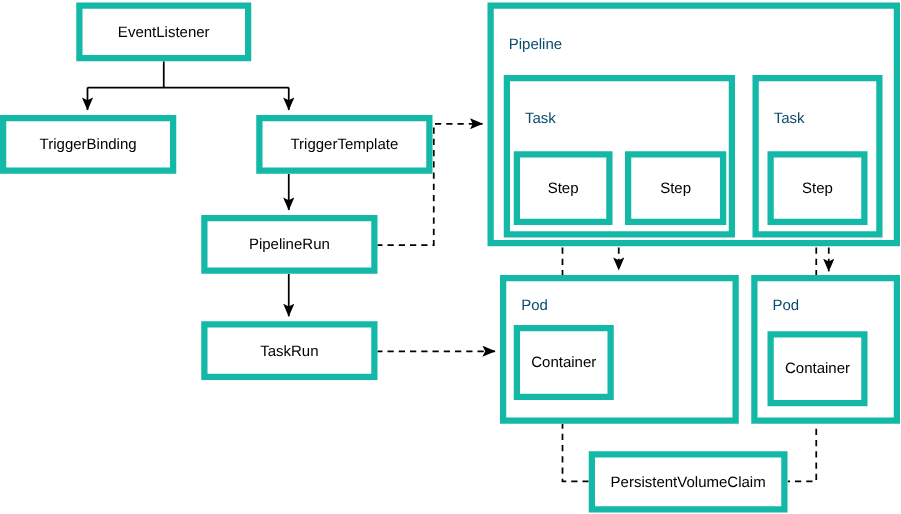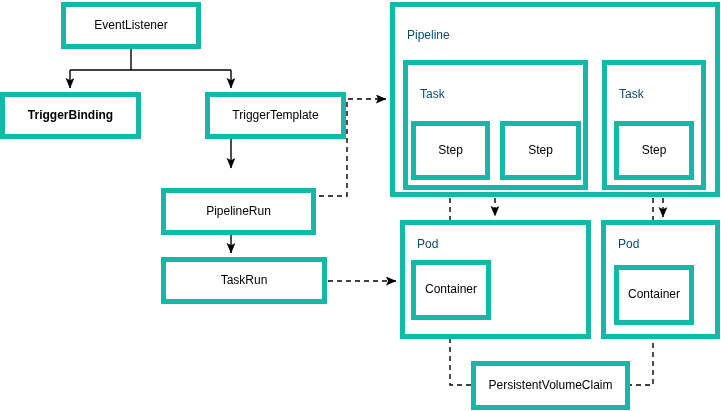--- a/index.html
+++ b/index.html
@@ -95,33 +95,33 @@
 
     <path class="dashed-edge" d="M450,320 L450,385 L471,385"></path>
 
     <path class="dashed-edge" d="M653,325 L653,385 L630,385"></path>
   </svg>
 
   <div class="box" style="left:61px; top:2px; width:140px; height:47px;">
     <span class="label-center">EventListener</span>
   </div>
 
-  <div class="box" style="left:0px; top:92px; width:141px; height:47px;font-weight:bold;">
+  <div class="box" style="left:0px; top:92px; width:141px; height:47px;">
     <span class="label-center">TriggerBinding</span>
   </div>
 
   <div class="box" style="left:161px; top:92px; width:141px; height:47px;margin-left:44px;">
     <span class="label-center">TriggerTemplate</span>
   </div>
 
-  <div class="box" style="left:161px; top:188px; width:155px; height:47px;">
+  <div class="box" style="left:161px; top:172px; width:141px; height:47px;">
     <span class="label-center">PipelineRun</span>
   </div>
 
-  <div class="box" style="left:161px; top:257px; width:166px; height:47px;">
+  <div class="box" style="left:161px; top:257px; width:141px; height:47px;">
     <span class="label-center">TaskRun</span>
   </div>
 
   <div class="box" style="left:390px; top:2px; width:330px; height:195px;">
     <span class="label-tl" style="left:12px; top:21px;">Pipeline</span>
   </div>
 
   <div class="box" style="left:403px; top:60px; width:185px; height:130px;">
     <span class="label-tl" style="left:12px; top:22px;">Task</span>
   </div>

